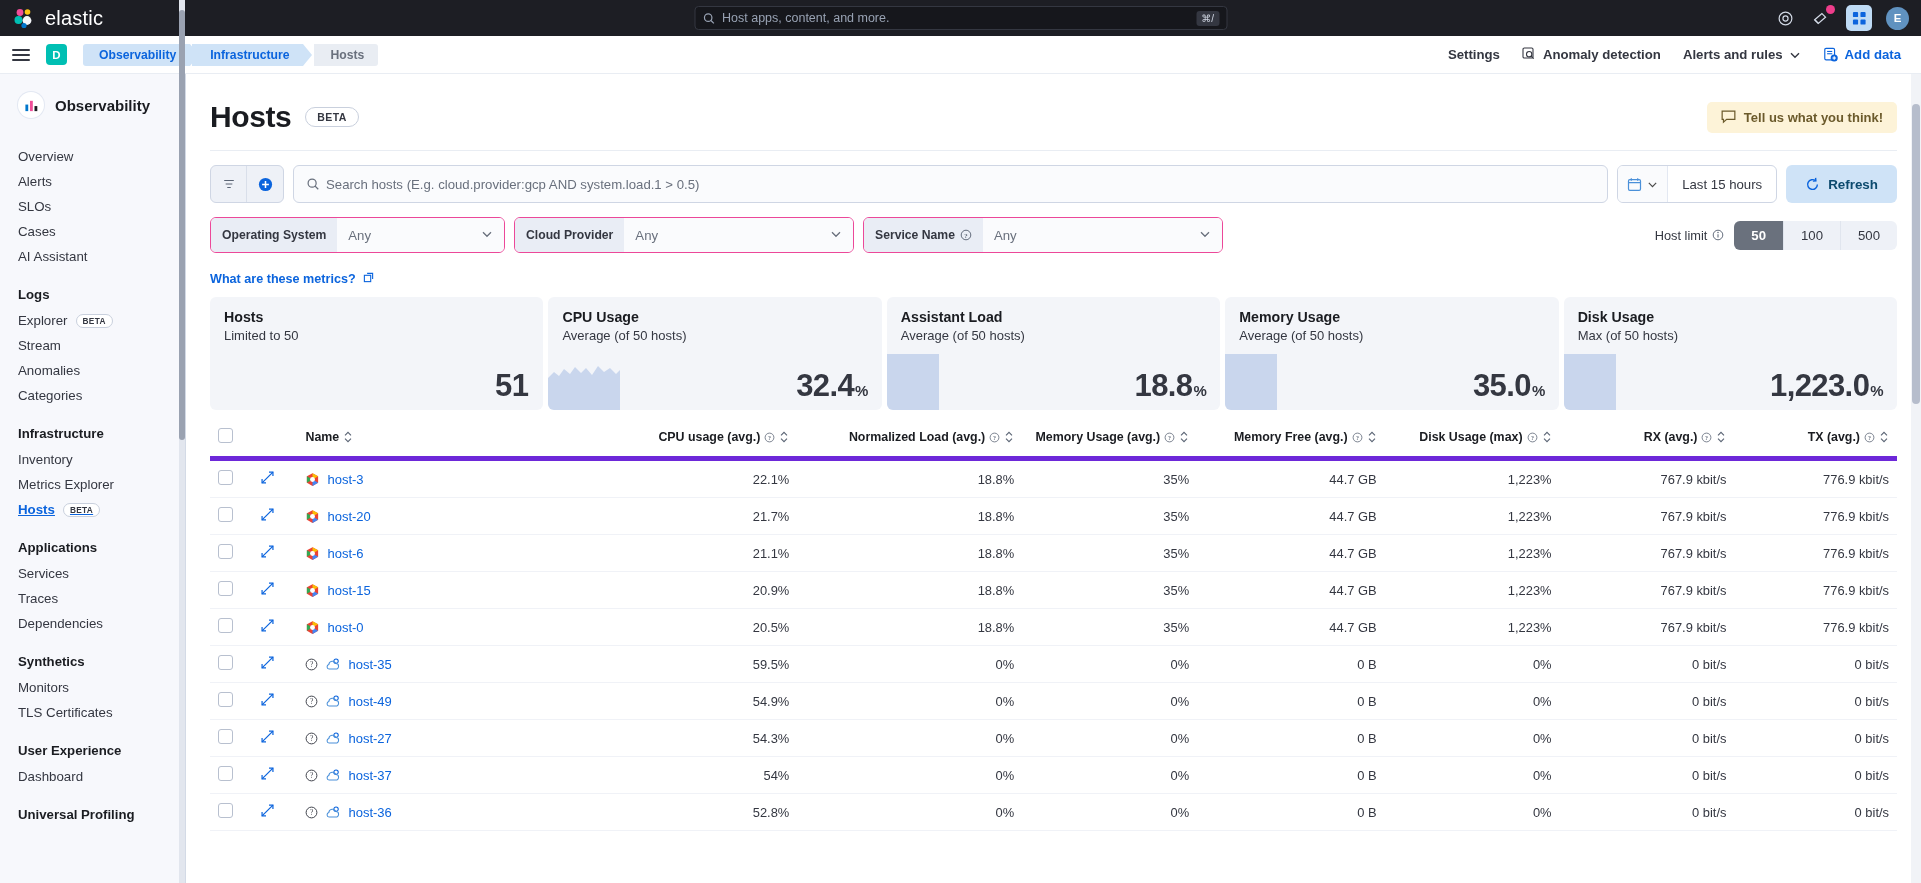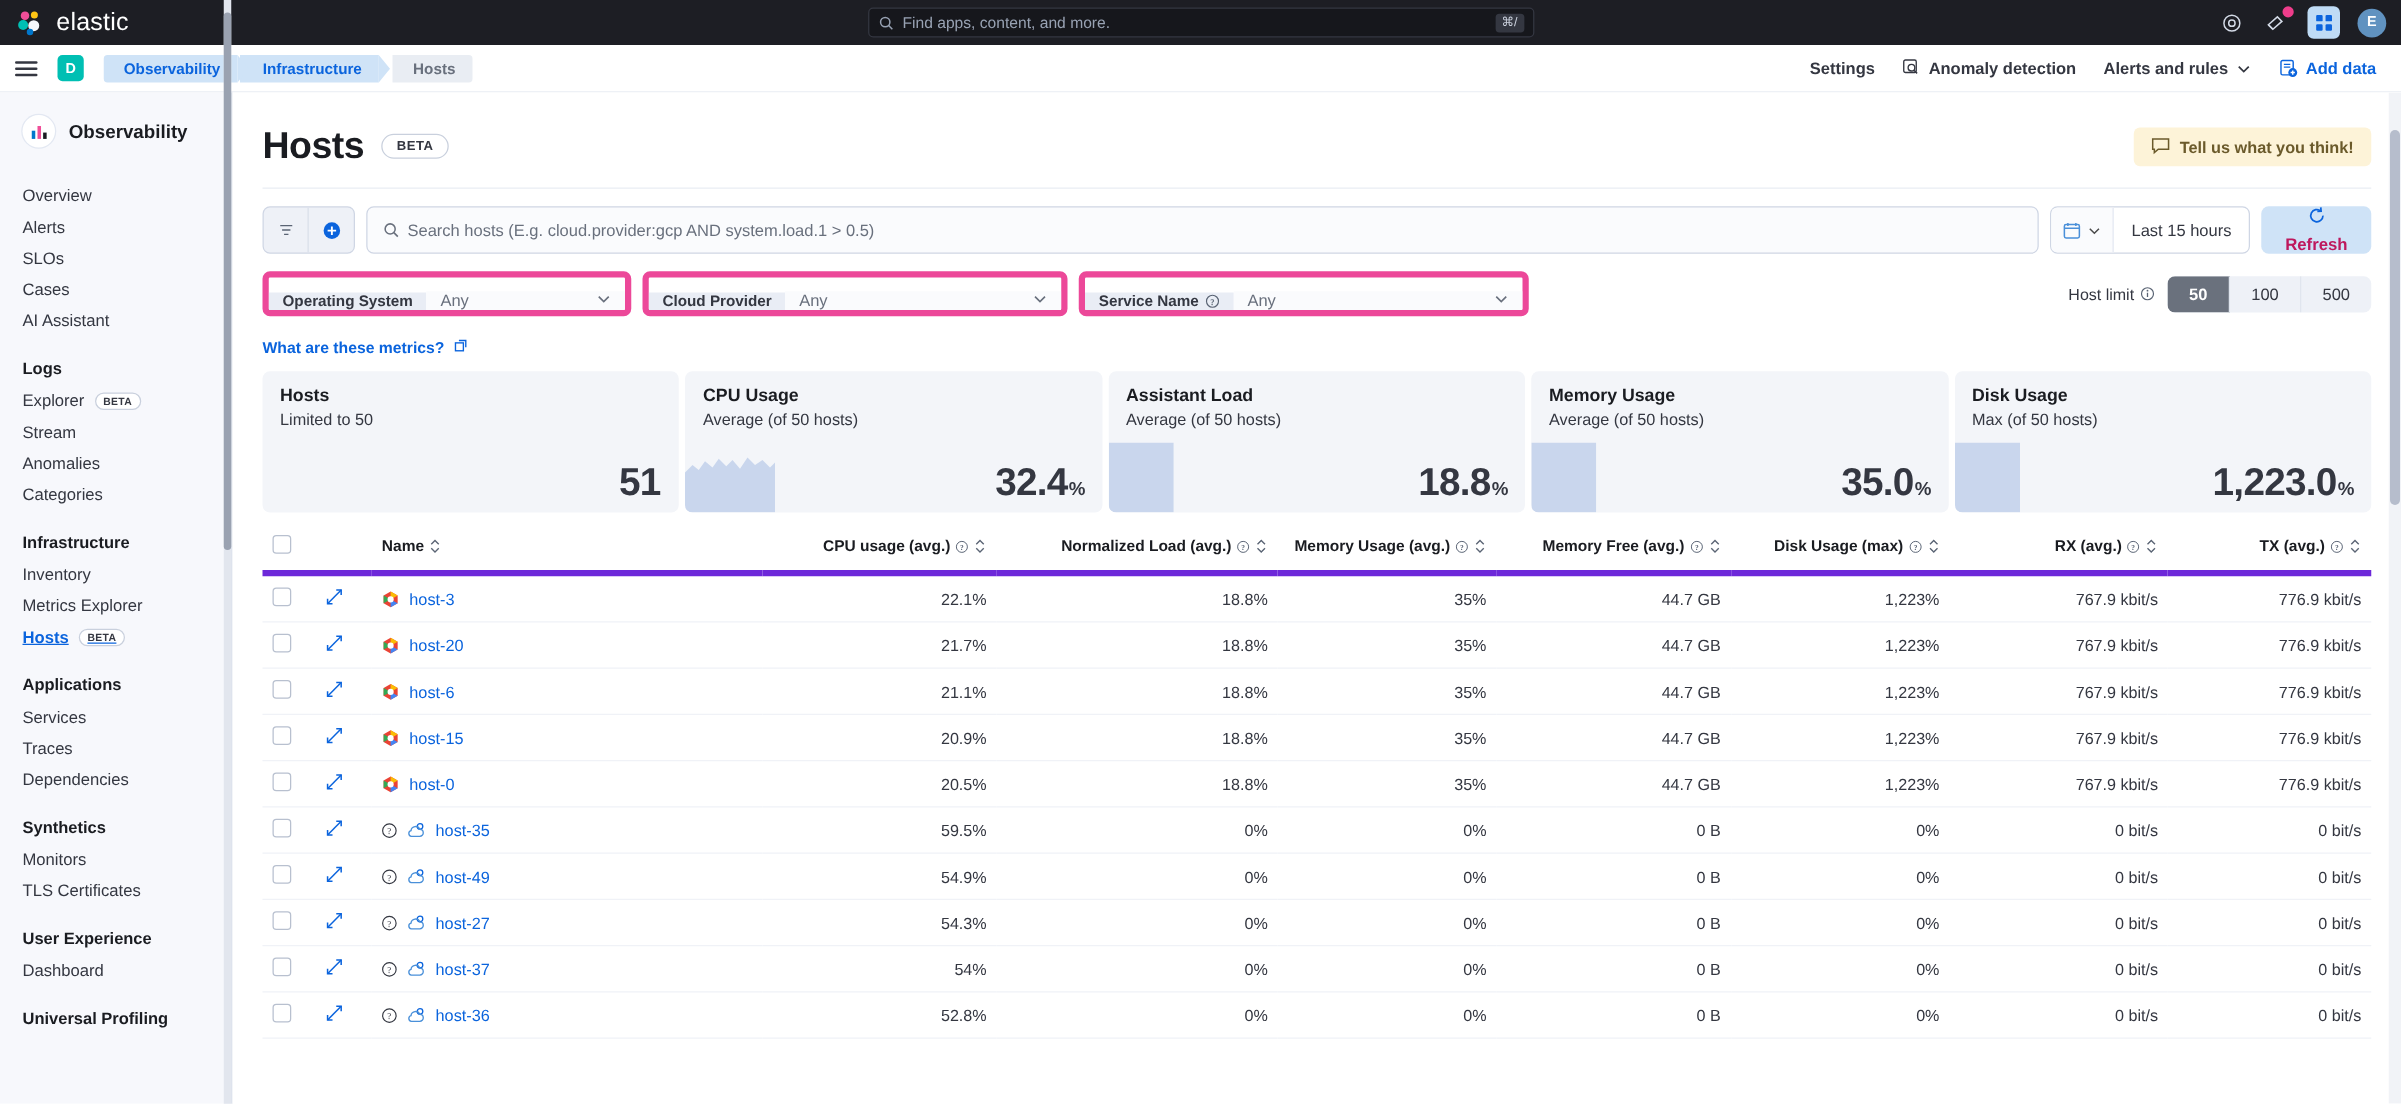--- a/index.html
+++ b/index.html
@@ -116,25 +116,25 @@
     border-radius: 6px; display: flex; align-items: center; gap: 6px; padding: 0 12px;
   }
   .searchbox .ph { color: #69707d; font-size: 13.2px; }
   .datepick {
     height: 38px; background: #fff; border: 1px solid #cfd6e4; border-radius: 6px;
     display: flex; align-items: center; overflow: hidden;
   }
   .dp-icon { display: flex; align-items: center; gap: 5px; padding: 0 9px; background: #fafbfd; height: 100%; border-right: 1px solid #e3e8f2; }
   .dp-text { font-size: 13.2px; color: #343741; padding: 0 14px; }
   .refresh-btn {
-    height: 38px; background: #cfe3f7; color: #be185d; font-size: 13.4px; font-weight: bold;
-    border: none; border-radius: 6px; padding: 0 19px; display: flex; align-items: center; gap: 8px; cursor: pointer; flex-direction: column;
+    height: 38px; background: #cfe3f7; color: #0c4a6e; font-size: 13.4px; font-weight: bold;
+    border: none; border-radius: 6px; padding: 0 19px; display: flex; align-items: center; gap: 8px; cursor: pointer;
   }
   .filters-row { display: flex; align-items: center; gap: 9px; padding: 14px 24px 0 24px; }
-  .sel-group { display: flex; height: 36px; border-radius: 6px; overflow: hidden; border: 5px solid #ec4899; align-items: flex-end; }
+  .sel-group { display: flex; height: 36px; border-radius: 6px; overflow: hidden; border: 1px solid #ec4899; }
   .sel-label {
     background: #e9edf5; font-size: 12.2px; font-weight: bold; color: #343741;
     display: flex; align-items: center; gap: 5px; padding: 0 11px;
   }
   .sel-val {
     background: #fafbfd; font-size: 13.2px; color: #69707d;
     display: flex; align-items: center; padding: 0 11px; flex: 1; min-width: 0;
   }
   .sel-val .chev { margin-left: auto; padding-left: 24px; }
   .hostlimit { margin-left: auto; display: flex; align-items: center; gap: 10px; }
@@ -191,21 +191,21 @@
       <circle cx="12" cy="19.5" r="2.6" fill="#0077cc"></circle>
     </svg>
     <span class="brand-name">elastic</span>
   </div>
 
   <div class="topsearch">
     <svg width="13" height="13" viewBox="0 0 16 16">
       <circle cx="7" cy="7" r="4.6" fill="none" stroke="#98a2b3" stroke-width="1.5"></circle>
       <line x1="10.4" y1="10.4" x2="14" y2="14" stroke="#98a2b3" stroke-width="1.5"></line>
     </svg>
-    <span class="ph">Find apps, content, and more.</span>
+    <span class="ph">Host apps, content, and more.</span>
     <span class="kbd">⌘/</span>
   </div>
 
   <div class="topicons">
     <div class="ticon">
       <svg width="17" height="17" viewBox="0 0 20 20">
         <circle cx="10" cy="10" r="7.5" fill="none" stroke="#d3dae6" stroke-width="1.4"></circle>
         <circle cx="10" cy="10" r="3" fill="none" stroke="#d3dae6" stroke-width="1.4"></circle>
       </svg>
     </div>

